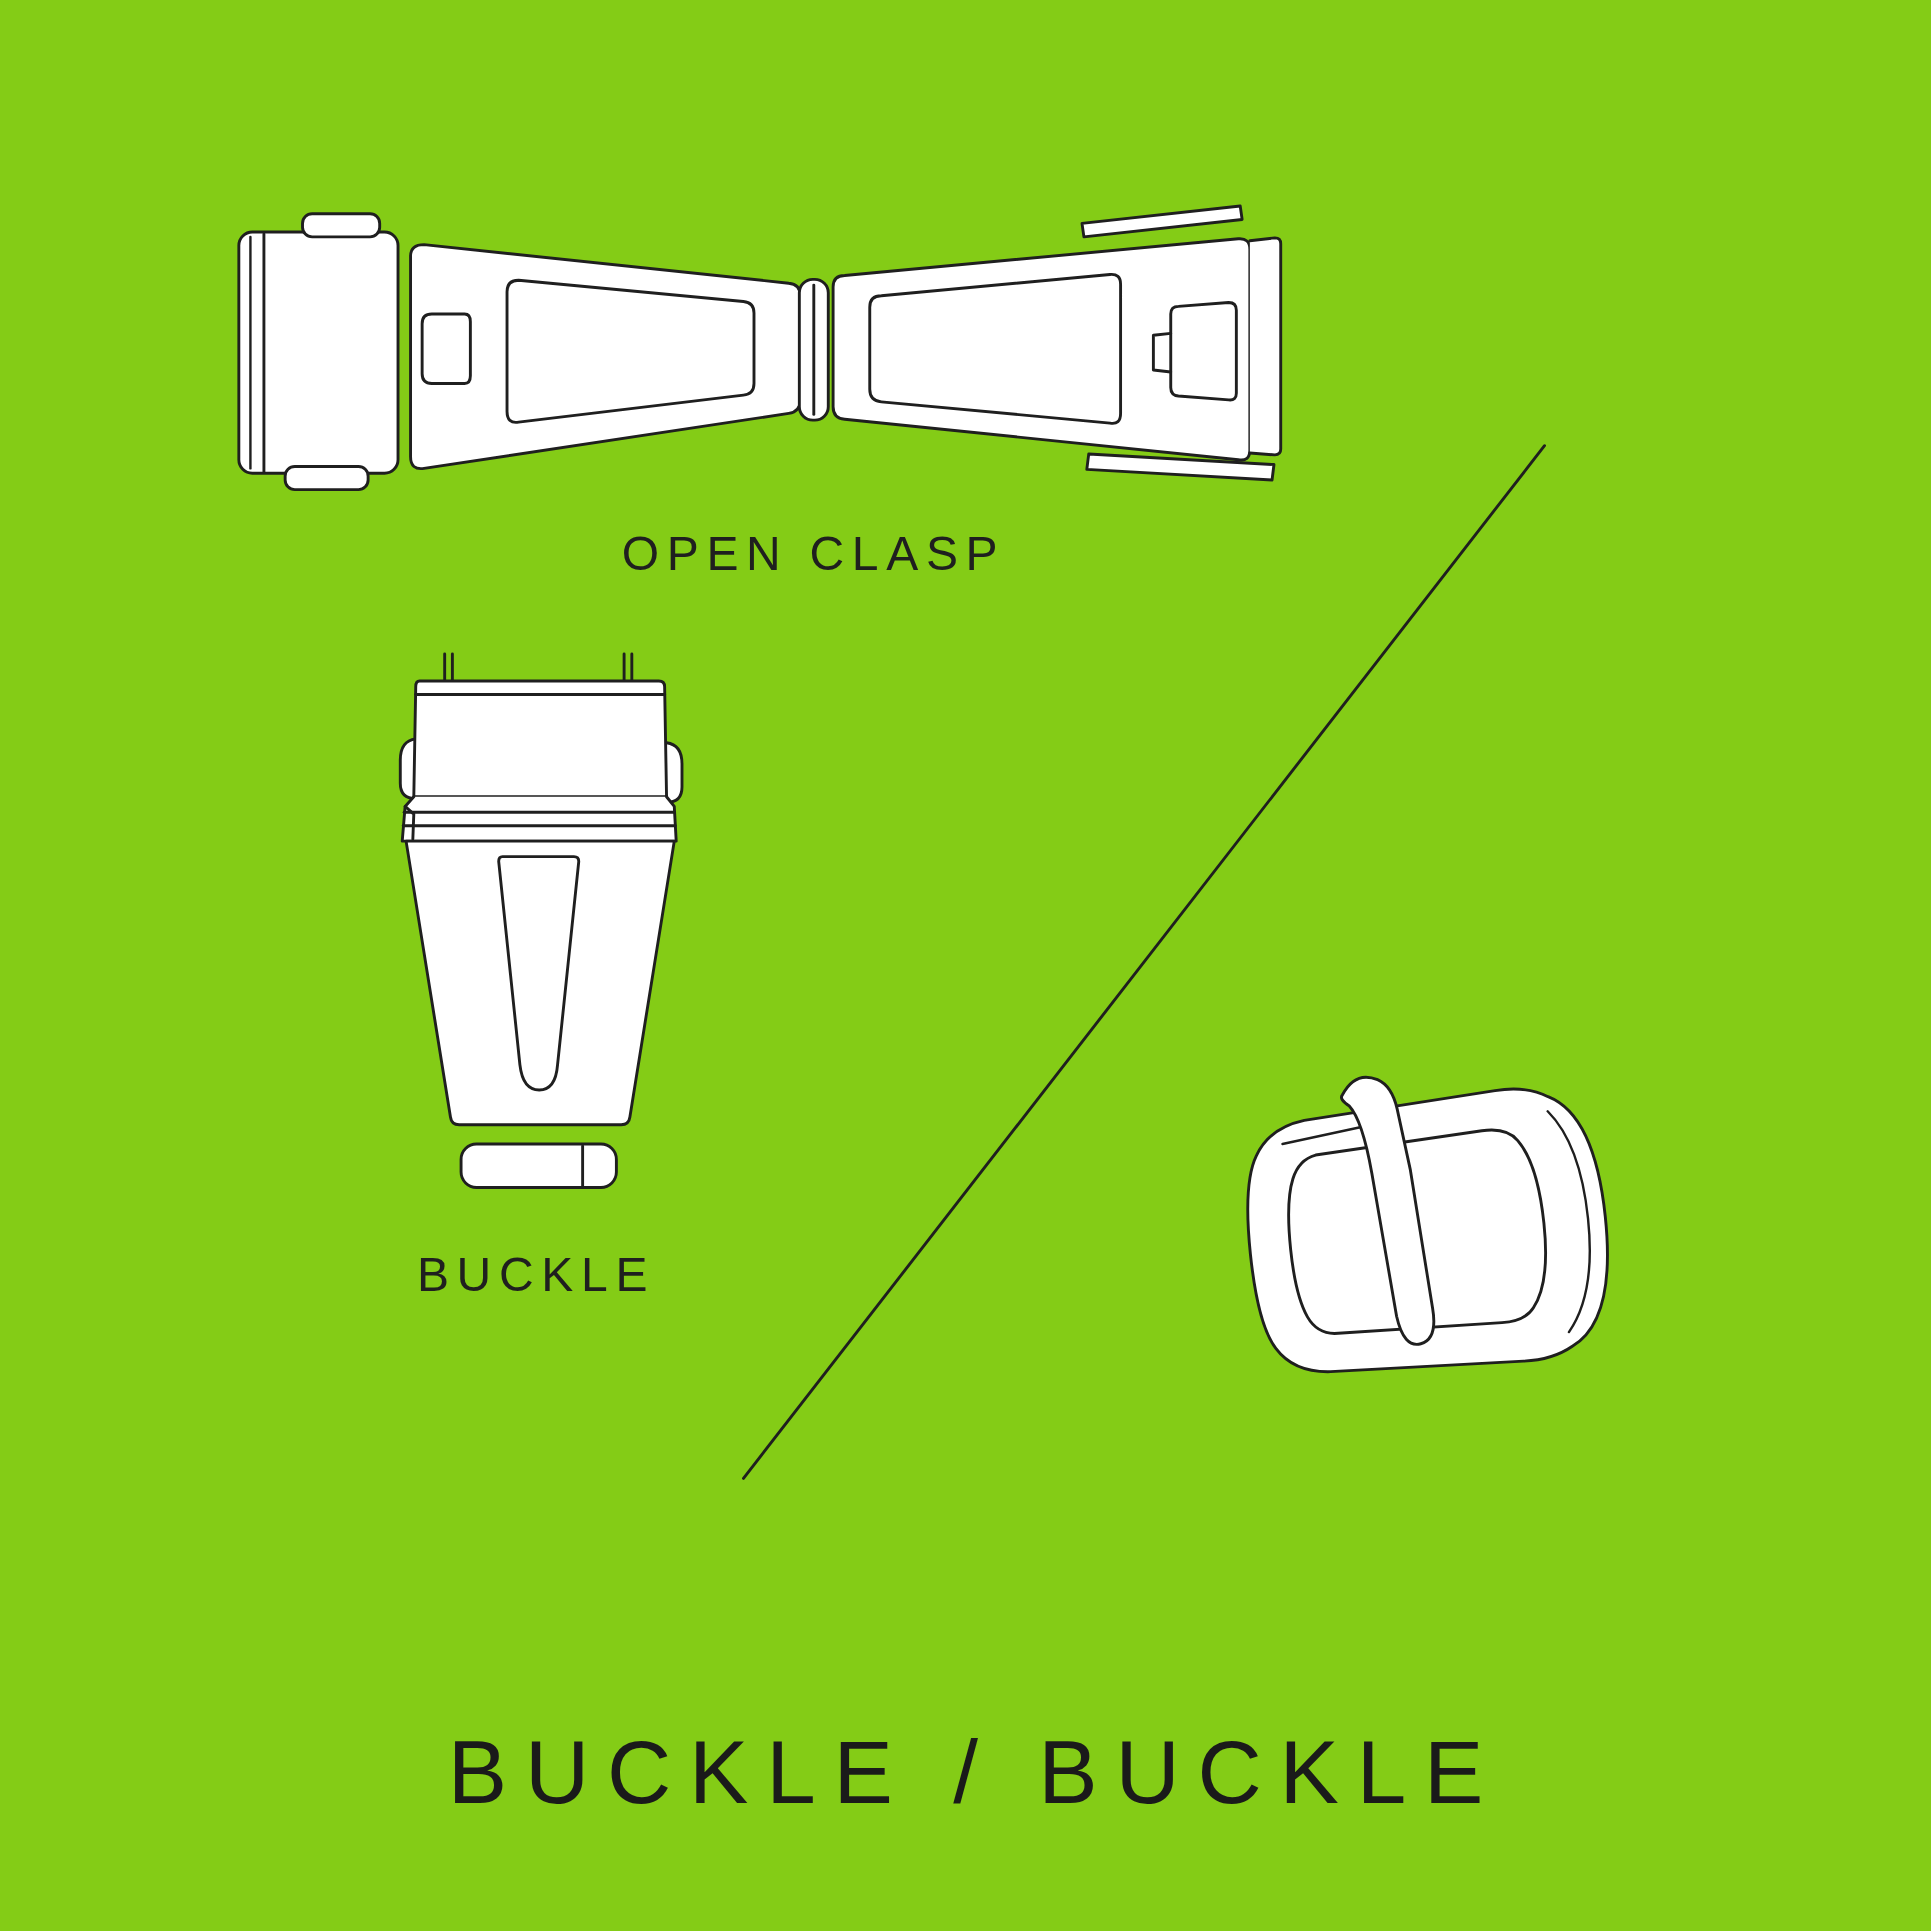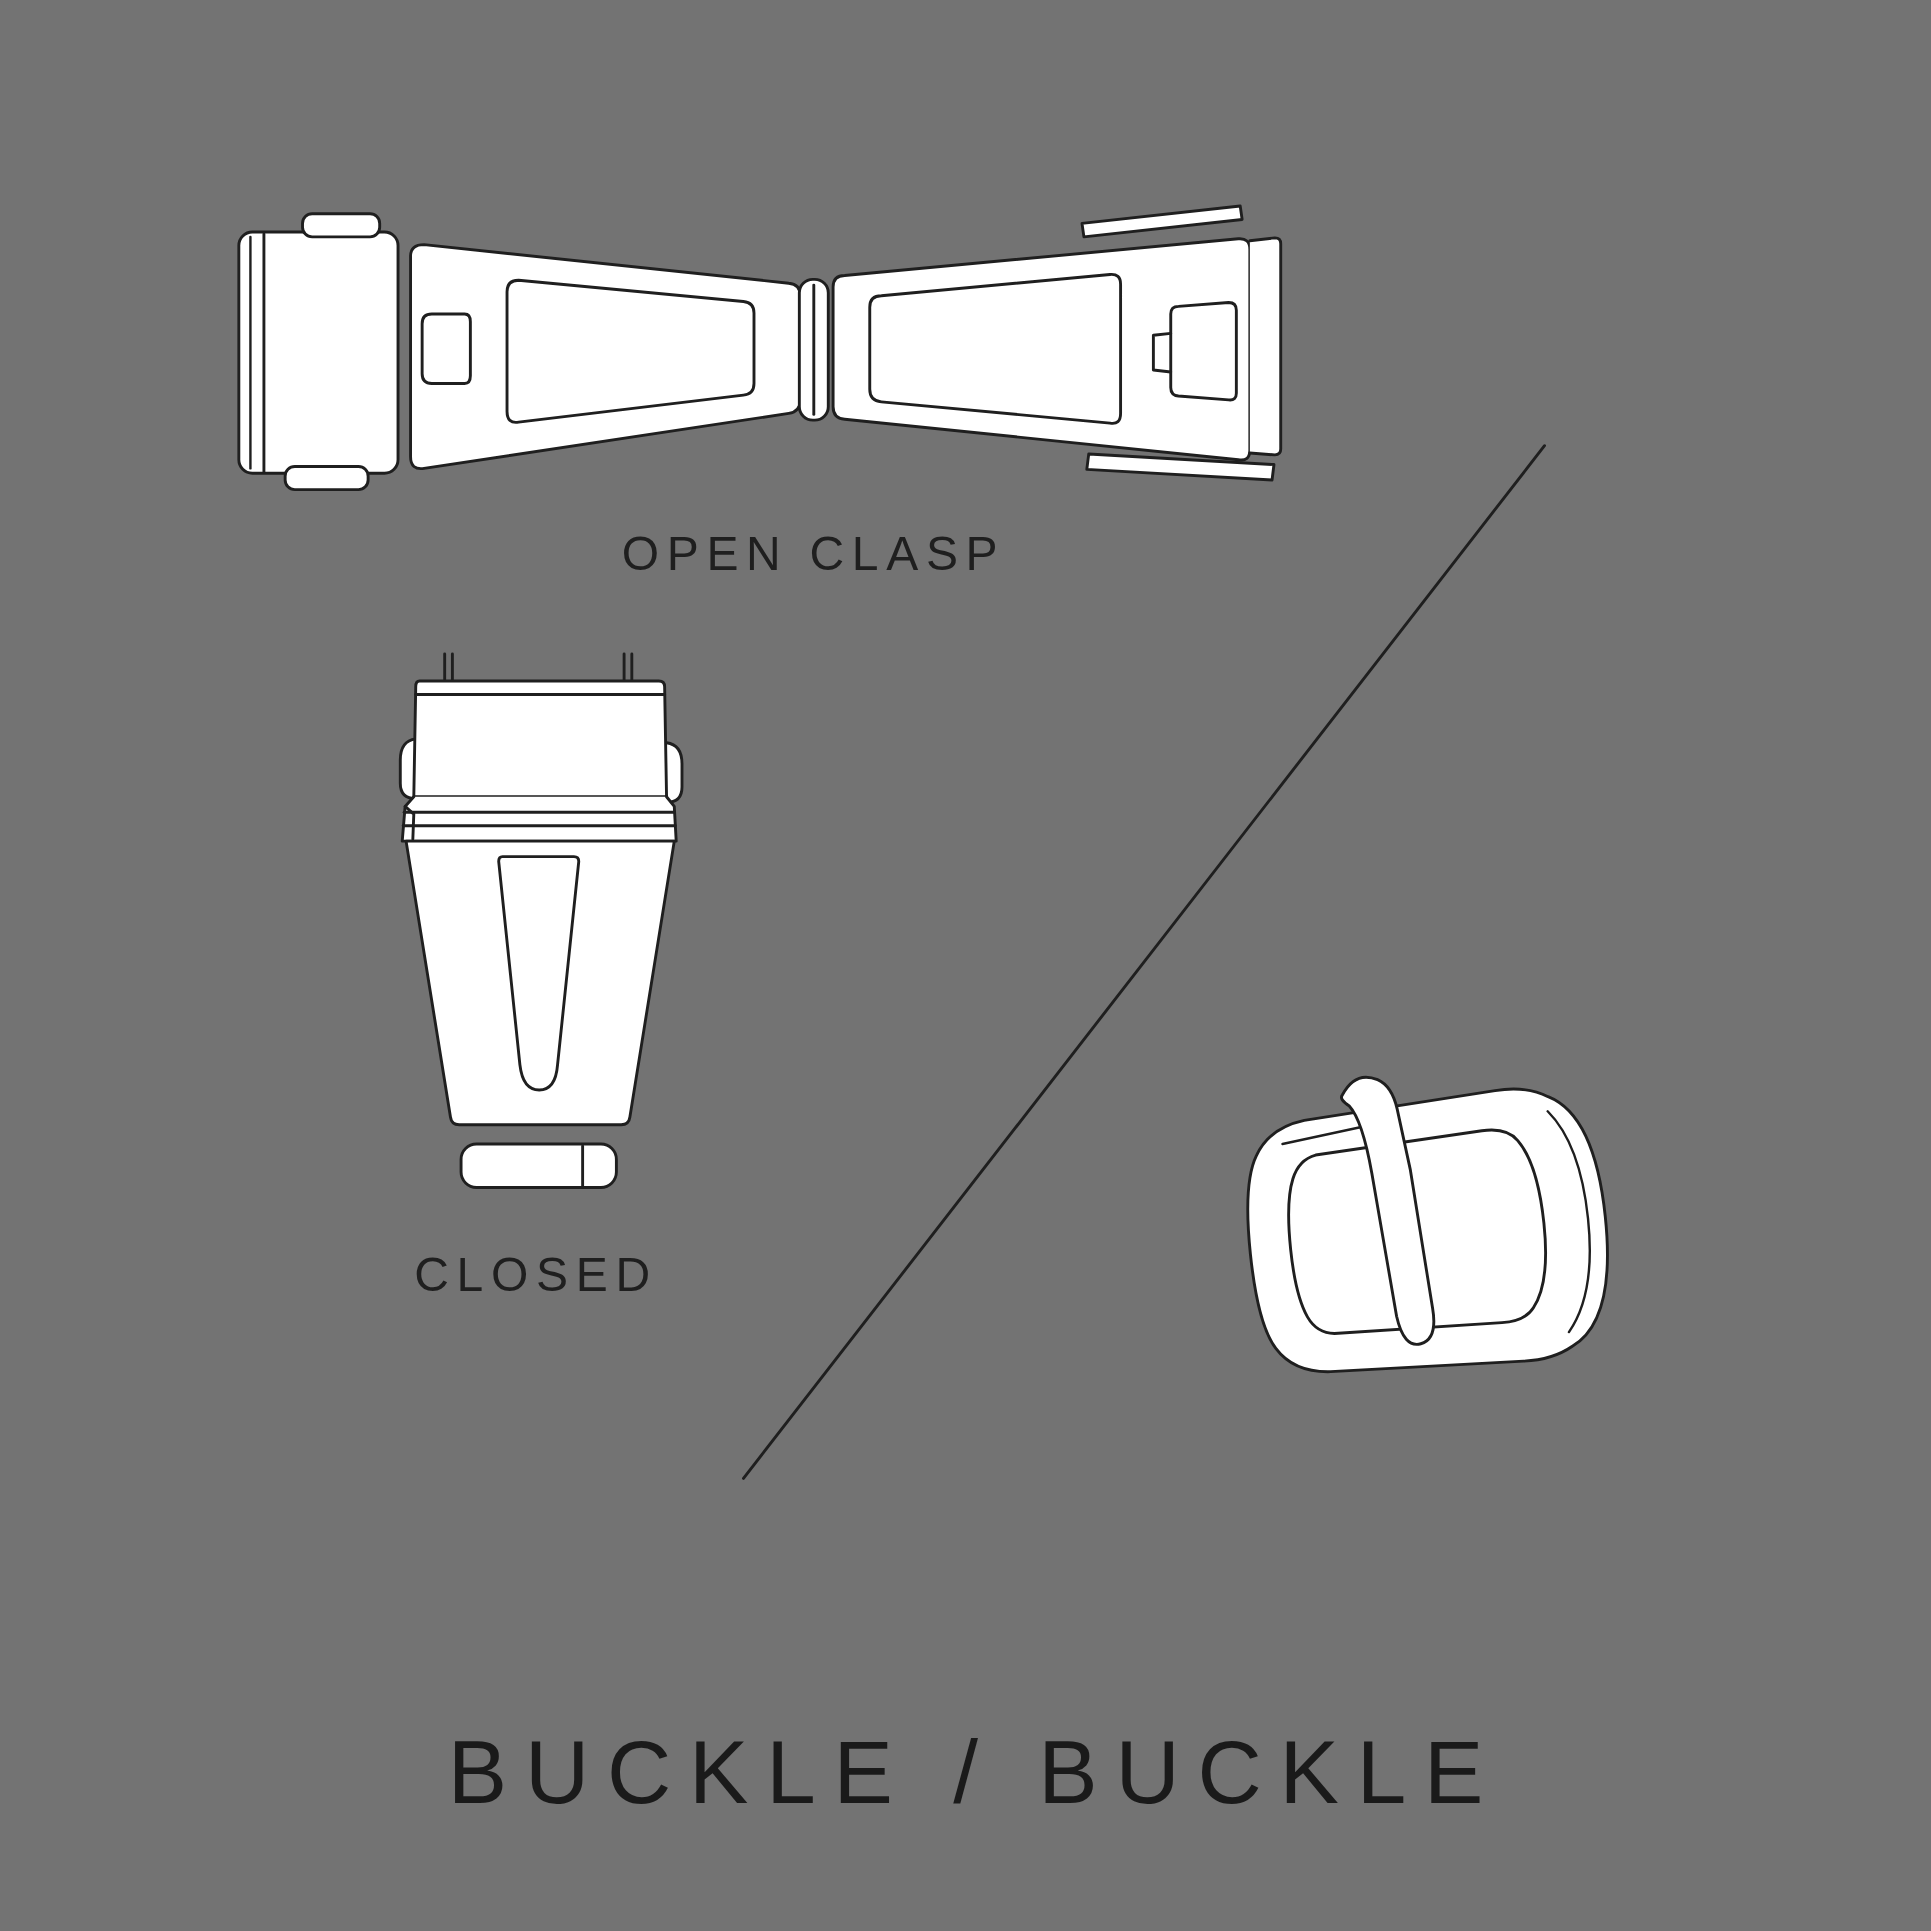--- a/index.html
+++ b/index.html
@@ -1,20 +1,20 @@
 <!DOCTYPE html>
 <html><head>
 <meta charset="utf-8">
 <style>
   html,body { margin:0; padding:0; background:#ffffff; }
   .canvas {
     position:relative;
     width:1931px;
     height:1931px;
-    background:#737373;
+    background:#84cc16;
     overflow:hidden;
     font-family:"Liberation Sans", sans-serif;
   }
   .illo { position:absolute; }
   .label {
     position:absolute;
     color:#1f1f1f;
     font-size:48px;
     font-weight:400;
     letter-spacing:0.16em;
@@ -84,21 +84,21 @@
       <line x1="24" y1="176" x2="304" y2="176"></line>
       <line x1="23" y1="190" x2="305" y2="190"></line>
       <path d="M 25,170 L 34,178 L 33,204"></path>
       <path d="M 26,206 L 304,206 L 258,492 Q 257,500 249,500 L 81,500 Q 73,500 72,492 Z" fill="#ffffff"></path>
       <path d="M 126,222 Q 122,222 122,227 L 144,438 Q 147,464 164,464 Q 181,464 183,438 L 205,227 Q 205,222 200,222 Z"></path>
       <rect x="83" y="520" width="161" height="45" rx="16" fill="#ffffff"></rect>
       <line x1="209" y1="522" x2="209" y2="563"></line>
     </g>
   </svg>
 
-  <div class="label" style="left:343px;top:1247px;width:386px;">CLOSED</div>
+  <div class="label" style="left:343px;top:1247px;width:386px;">BUCKLE</div>
 
   <svg class="illo" style="left:729px;top:434px;" width="830" height="1057" viewBox="0 0 860 1095">
     <line x1="845" y1="12" x2="15" y2="1082" stroke="#1f1f1f" stroke-width="3" stroke-linecap="round"></line>
   </svg>
 
   <svg class="illo" style="left:1221px;top:1052px;" width="434" height="386" viewBox="0 0 450 400" fill="none" stroke="#1f1f1f" stroke-width="3" stroke-linejoin="round" stroke-linecap="round">
     <g transform="rotate(-6 215 195)">
       <path d="M 100,58 L 300,48 Q 332,46 354,60 Q 400,84 400,190 Q 400,298 352,320 Q 330,332 300,330 L 100,320 Q 62,317 46,290 Q 30,264 30,190 Q 30,116 47,89 Q 63,62 100,58 Z" fill="#ffffff"></path>
       <path d="M 352,75 Q 382,112 382,190 Q 382,268 350,305" stroke-width="2.5"></path>
       <path d="M 108,95 L 282,88 Q 308,87 318,102 Q 336,128 336,190 Q 336,252 316,276 Q 306,289 282,288 L 108,281 Q 90,279 82,261 Q 72,238 72,190 Q 72,140 82,117 Q 90,98 108,95 Z"></path>

